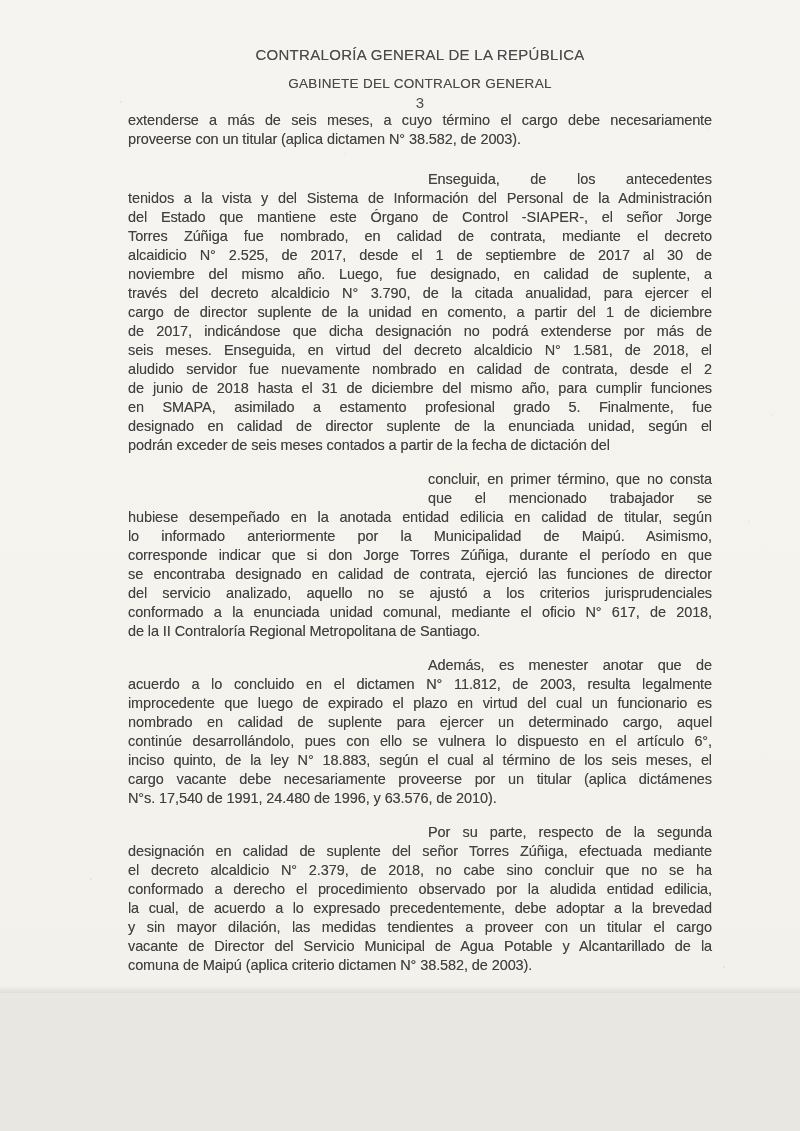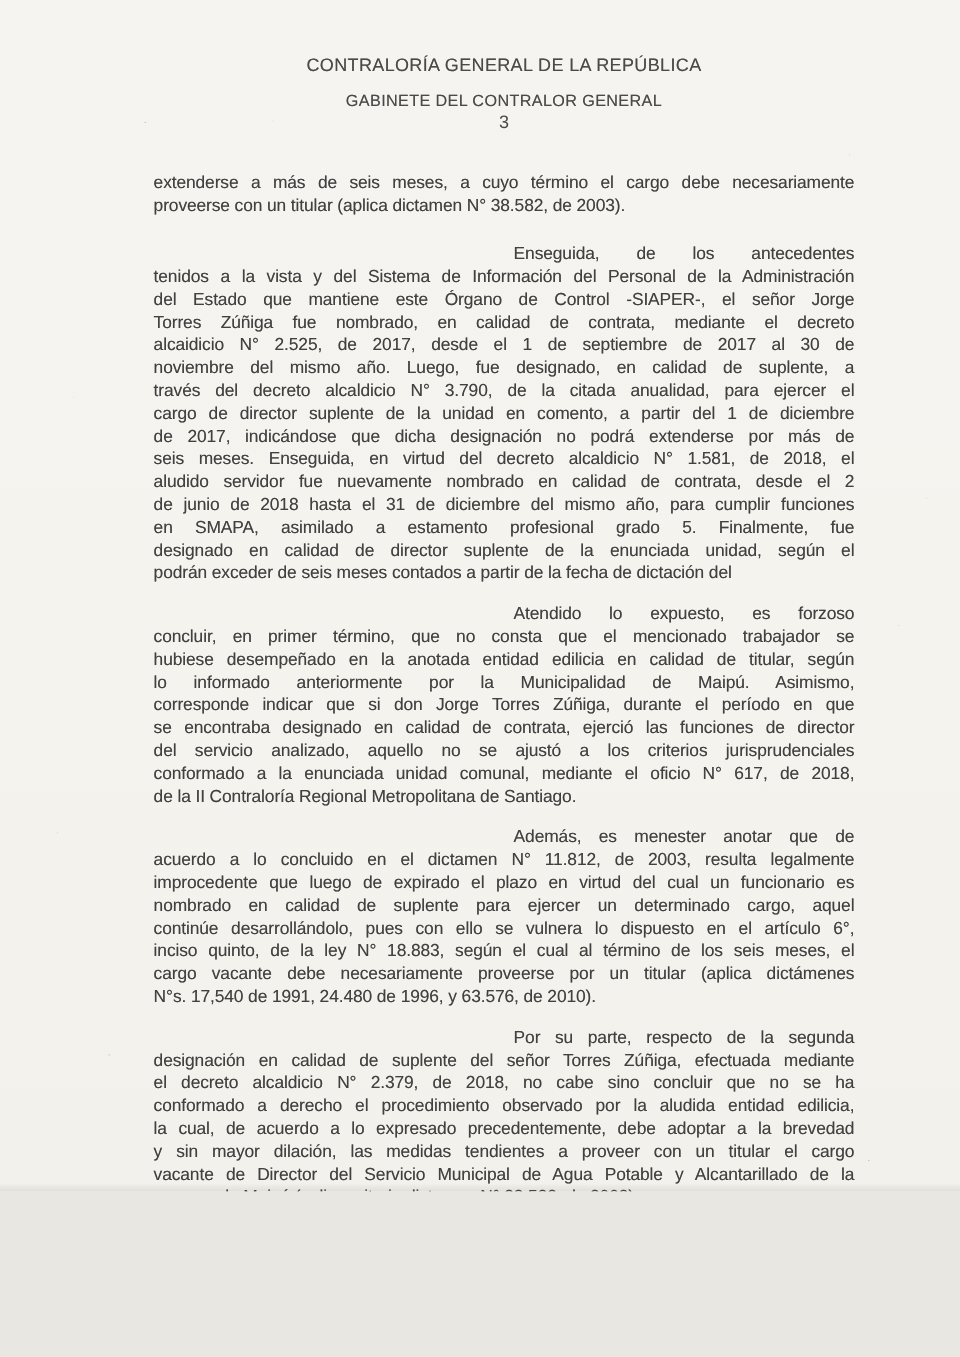--- a/index.html
+++ b/index.html
@@ -37,21 +37,20 @@
     font-size: 13.5px;
     letter-spacing: 0.3px;
     margin-top: 13px;
     text-shadow: 0 0 0.4px rgba(70,70,70,0.55);
   }
   .doc-header .pagenum {
     font-size: 15px;
     margin-top: 3px;
   }
   .body-text {
-    margin-top: 33px;
     font-size: 14.5px;
     letter-spacing: -0.1px;
     line-height: 19px;
     color: #414141;
     text-shadow: 0 0 0.45px rgba(65,65,65,0.5);
   }
   .para { margin: 0 0 15px 0; }
   .para.first-gap { margin-bottom: 21px; }
   .para:last-child { margin-bottom: 0; }
   .line {
@@ -130,21 +129,20 @@
           <div class="line">cargo de director suplente de la unidad en comento, a partir del 1 de diciembre</div>
           <div class="line">de 2017, indicándose que dicha designación no podrá extenderse por más de</div>
           <div class="line">seis meses. Enseguida, en virtud del decreto alcaldicio N° 1.581, de 2018, el</div>
           <div class="line">aludido servidor fue nuevamente nombrado en calidad de contrata, desde el 2</div>
           <div class="line">de junio de 2018 hasta el 31 de diciembre del mismo año, para cumplir funciones</div>
           <div class="line">en SMAPA, asimilado a estamento profesional grado 5. Finalmente, fue</div>
           <div class="line">designado en calidad de director suplente de la enunciada unidad, según el</div>
           <div class="line">podrán exceder de seis meses contados a partir de la fecha de dictación del</div>
         </div>
       <div class="para indent">
-          <div class="line">Atendido lo expuesto, es forzoso</div>
           <div class="line">concluir, en primer término, que no consta que el mencionado trabajador se</div>
           <div class="line">hubiese desempeñado en la anotada entidad edilicia en calidad de titular, según</div>
           <div class="line">lo informado anteriormente por la Municipalidad de Maipú. Asimismo,</div>
           <div class="line">corresponde indicar que si don Jorge Torres Zúñiga, durante el período en que</div>
           <div class="line">se encontraba designado en calidad de contrata, ejerció las funciones de director</div>
           <div class="line">del servicio analizado, aquello no se ajustó a los criterios jurisprudenciales</div>
           <div class="line">conformado a la enunciada unidad comunal, mediante el oficio N° 617, de 2018,</div>
           <div class="line">de la II Contraloría Regional Metropolitana de Santiago.</div>
         </div>
       <div class="para indent">

